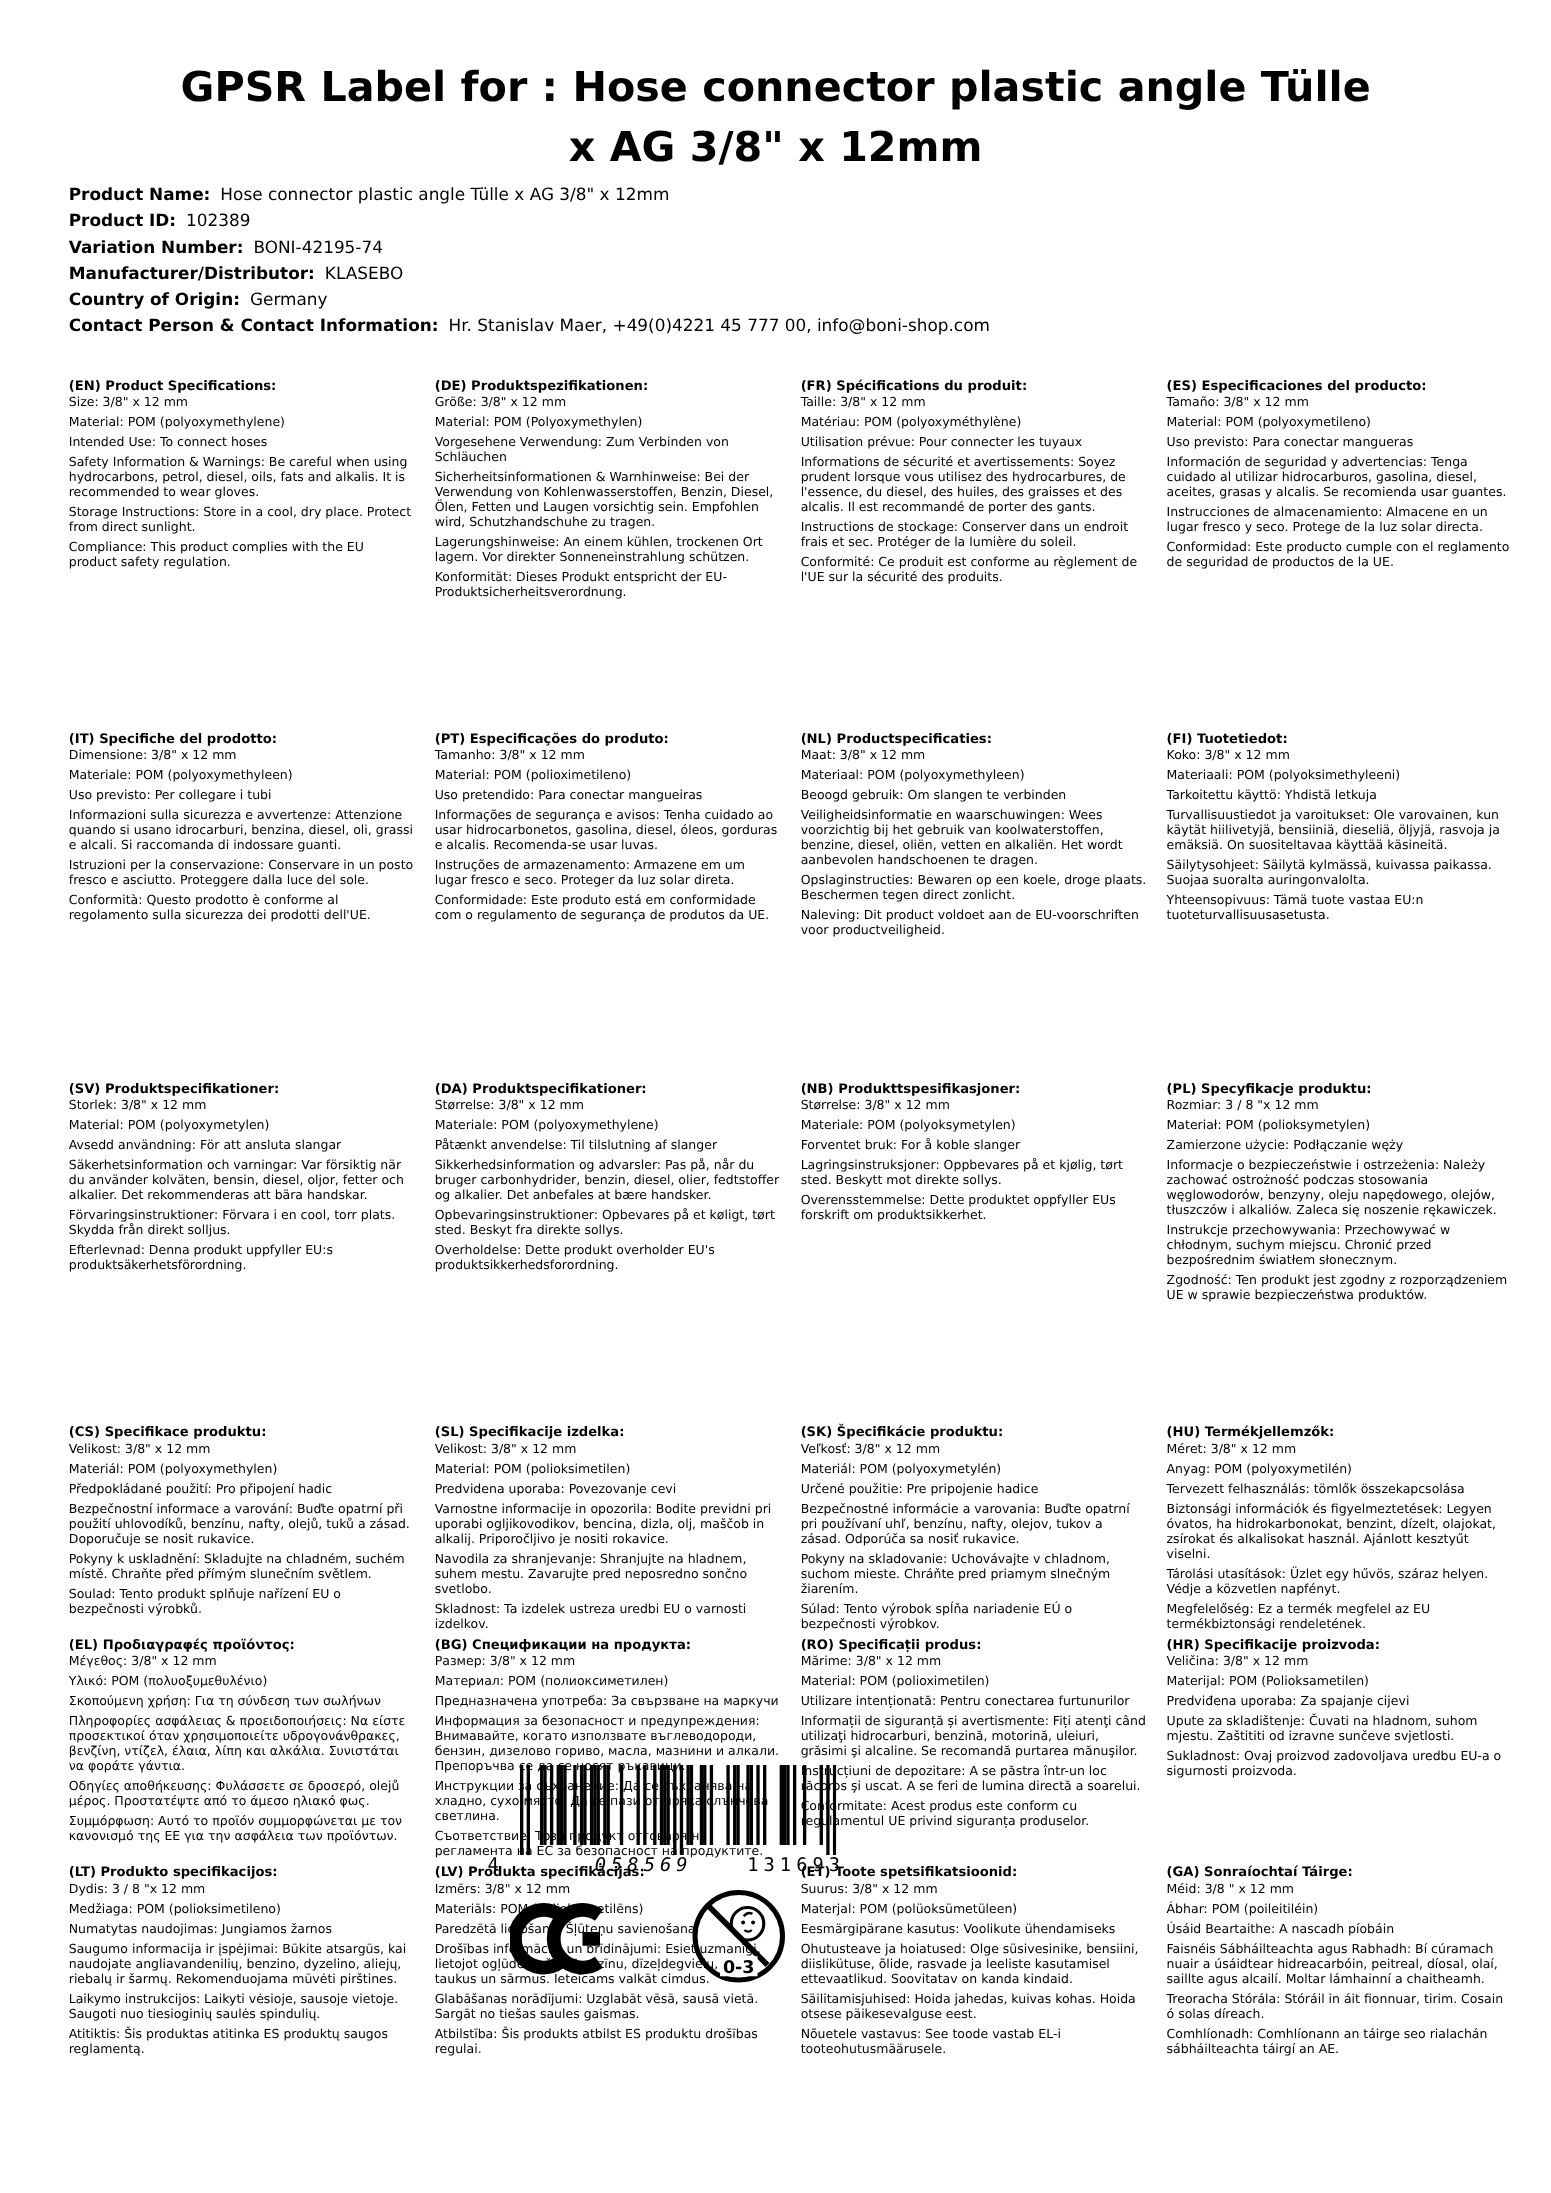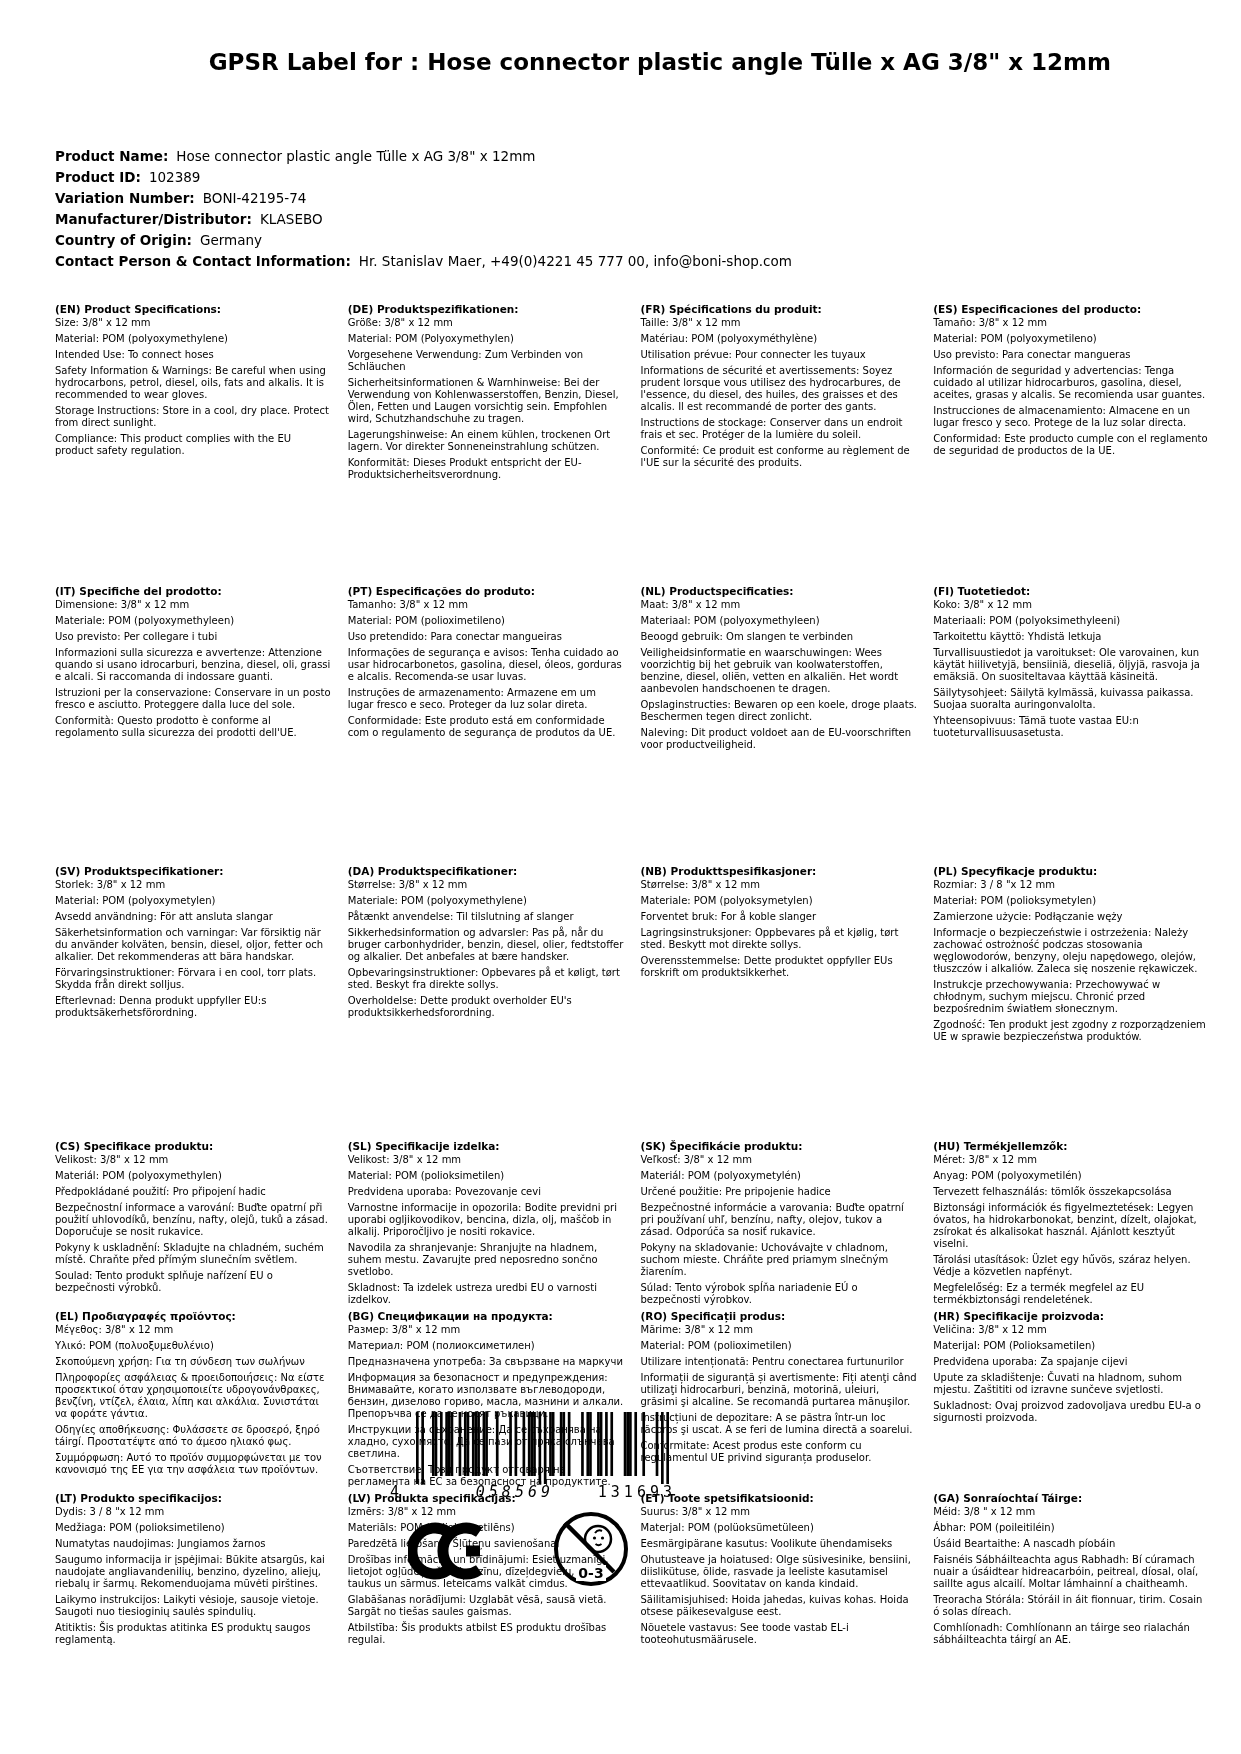--- a/index.html
+++ b/index.html
@@ -8,22 +8,22 @@
     width:1241px;
     height:1754px;
     background:#ffffff;
     color:#000;
     font-family:"DejaVu Sans","Liberation Sans",sans-serif;
     overflow:hidden;
   }
   .doc-title{
     position:absolute;
     top:46px; left:130px; right:130px;
-    text-align:right;
-    font-size:23px;
+    text-align:center;
+    font-size:33px;
     font-weight:bold;
     line-height:1.45;
   }
   .product-info{
     position:absolute;
     top:146px; left:55px; right:24px;
     font-size:13.5px;
     line-height:21px;
   }
   .pi-row{white-space:nowrap;}
@@ -232,21 +232,21 @@
         <p class="spec-par">Biztonsági információk és figyelmeztetések: Legyen óvatos, ha hidrokarbonokat, benzint, dízelt, olajokat, zsírokat és alkalisokat használ. Ajánlott kesztyűt viselni.</p>
         <p class="spec-par">Tárolási utasítások: Üzlet egy hűvös, száraz helyen. Védje a közvetlen napfényt.</p>
         <p class="spec-par">Megfelelőség: Ez a termék megfelel az EU termékbiztonsági rendeletének.</p>
       </div>
       <div class="spec-block">
         <div class="spec-title">(EL) Προδιαγραφές προϊόντος:</div>
         <p class="spec-par">Μέγεθος: 3/8" x 12 mm</p>
         <p class="spec-par">Υλικό: POM (πολυοξυμεθυλένιο)</p>
         <p class="spec-par">Σκοπούμενη χρήση: Για τη σύνδεση των σωλήνων</p>
         <p class="spec-par">Πληροφορίες ασφάλειας &amp; προειδοποιήσεις: Να είστε προσεκτικοί όταν χρησιμοποιείτε υδρογονάνθρακες, βενζίνη, ντίζελ, έλαια, λίπη και αλκάλια. Συνιστάται να φοράτε γάντια.</p>
-        <p class="spec-par">Οδηγίες αποθήκευσης: Φυλάσσετε σε δροσερό, ξηρό táirgí. Προστατέψτε από το άμεσο ηλιακό φως.</p>
+        <p class="spec-par">Οδηγίες αποθήκευσης: Φυλάσσετε σε δροσερό, olejů μέρος. Προστατέψτε από το άμεσο ηλιακό φως.</p>
         <p class="spec-par">Συμμόρφωση: Αυτό το προϊόν συμμορφώνεται με τον κανονισμό της ΕΕ για την ασφάλεια των προϊόντων.</p>
       </div>
       <div class="spec-block">
         <div class="spec-title">(BG) Спецификации на продукта:</div>
         <p class="spec-par">Размер: 3/8" x 12 mm</p>
         <p class="spec-par">Материал: POM (полиоксиметилен)</p>
         <p class="spec-par">Предназначена употреба: За свързване на маркучи</p>
         <p class="spec-par">Информация за безопасност и предупреждения: Внимавайте, когато използвате въглеводороди, бензин, дизелово гориво, масла, мазнини и алкали. Препоръчва се да се носят ръкавици.</p>
         <p class="spec-par">Инструкции за съхранение: Да се съхранява на хладно, сухо място. Да се пази от пряка слънчева светлина.</p>
         <p class="spec-par">Съответствие: Този продукт отговаря на регламента на ЕС за безопасност на продуктите.</p>

